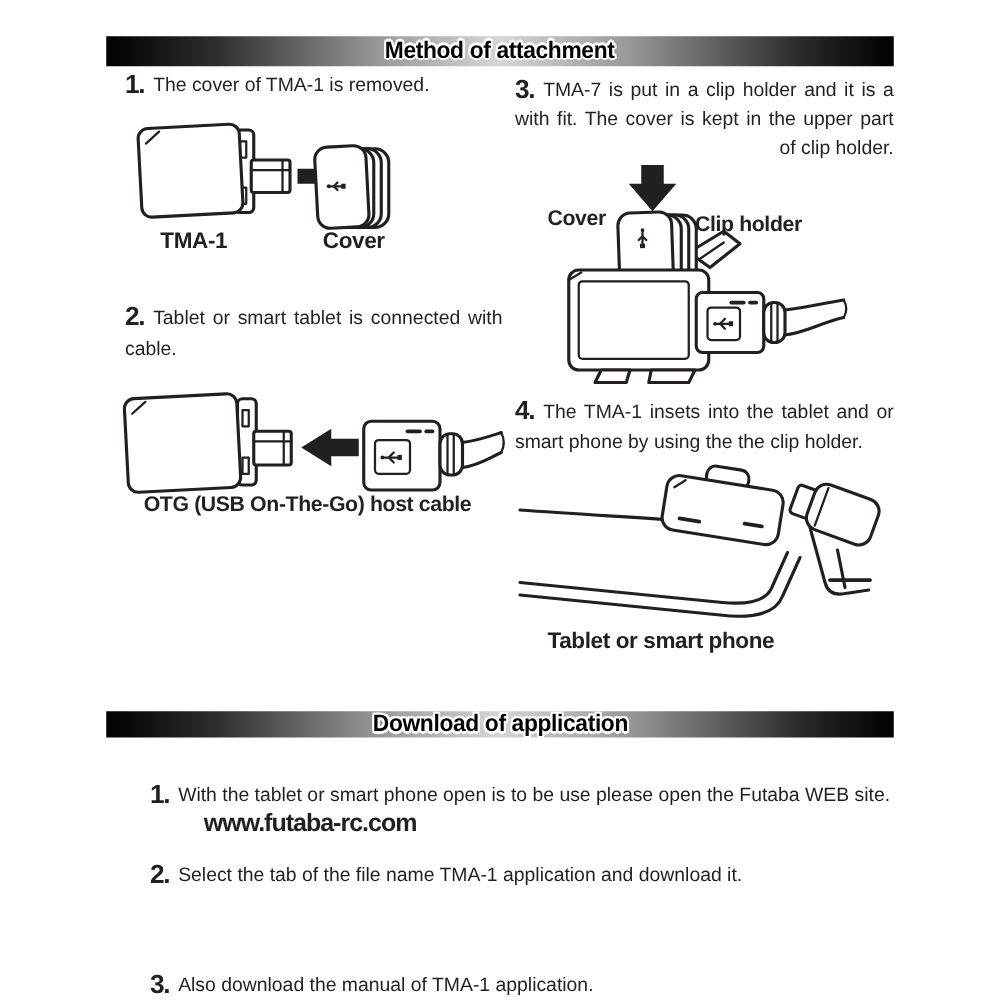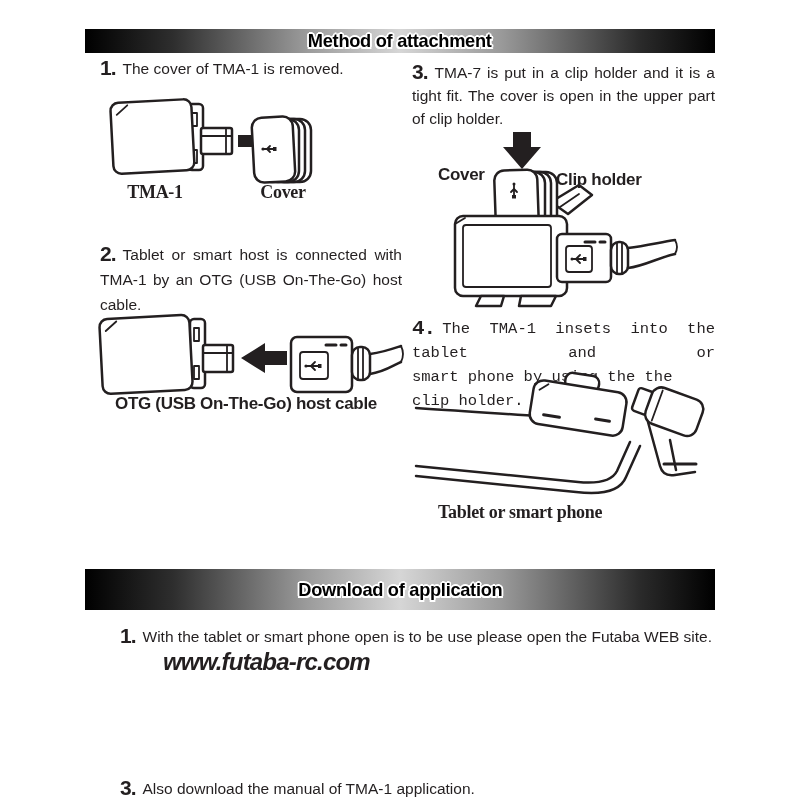--- a/index.html
+++ b/index.html
@@ -19,26 +19,26 @@
     text-shadow:-1.5px -1.5px 0 #fff,1.5px -1.5px 0 #fff,-1.5px 1.5px 0 #fff,
                  1.5px 1.5px 0 #fff,0 -1.8px 0 #fff,0 1.8px 0 #fff,
                 -1.8px 0 0 #fff,1.8px 0 0 #fff;
     white-space:nowrap;
   }
   .step{font-size:15.5px;line-height:24px;}
   .num{font-weight:bold;font-size:21px;margin-right:7px;vertical-align:-1px;letter-spacing:-1px;}
   .line{display:block;}
   .j{text-align:justify;text-align-last:justify;}
   .lh25 .line{line-height:25px;}
-  .lh23 .line{line-height:23px;}
-  .lh24 .line{line-height:24px;font-family:Liberation Mono, monospace;}
-  .lbl{font-weight:bold;font-size:18px;white-space:nowrap;letter-spacing:-0.3px;font-family:Liberation Serif, serif;}
+  .lh23 .line{line-height:23px;text-align:right;}
+  .lh24 .line{line-height:24px;}
+  .lbl{font-weight:bold;font-size:18px;white-space:nowrap;letter-spacing:-0.3px;}
   .lbl-sm{font-weight:bold;font-size:17px;white-space:nowrap;letter-spacing:-0.3px;}
   .ctr{text-align:center;}
-  .url{font-weight:bold;font-size:24px;letter-spacing:-0.8px;white-space:nowrap;font-style:italic;}
+  .url{font-weight:bold;font-size:20px;letter-spacing:-0.8px;white-space:nowrap;}
   svg{display:block;overflow:visible;}
   .art{stroke:#231f20;fill:#fff;stroke-width:2.5;stroke-linejoin:round;stroke-linecap:round;}
   .thin{stroke-width:1.8;}
   .solid{fill:#231f20;stroke:none;}
 </style>
 </head>
 <body>
 
 <div class="page">
 
@@ -83,22 +83,21 @@
         <path d="M168,57 h10" fill="none"></path>
         <path d="M172,57 l3,-3 M172,57 l3,3" fill="none"></path>
         <rect x="178" y="55" width="3.5" height="4" fill="#231f20" stroke="none"></rect>
       </g>
     </g>
   </svg>
   <div class="abs lbl ctr" style="left:105px;top:182px;width:100px;">TMA-1</div>
   <div class="abs lbl ctr" style="left:233px;top:182px;width:100px;">Cover</div>
 
   <div class="abs step lh25" style="left:100px;top:241px;width:302px;">
-    <span class="line j"><span class="num">2.</span><span>Tablet or smart host is connected with</span></span>
-    <span class="line j">TMA-1 by an OTG (USB On-The-Go) host</span>
+    <span class="line j"><span class="num">2.</span><span>Tablet or smart tablet is connected with</span></span>
     <span class="line">cable.</span>
   </div>
 
   <svg class="abs" style="left:90px;top:306px;" width="312" height="100" viewBox="0 0 312 100">
     <g class="art">
 
       <rect x="100" y="13" width="15" height="69" rx="4"></rect>
       <rect class="thin" x="104" y="22" width="5" height="13"></rect>
       <rect class="thin" x="104" y="60" width="5" height="13"></rect>
 
@@ -132,21 +131,21 @@
 
       <path d="M280,48 C 294,46 302,43 311,40" fill="none"></path>
       <path d="M280,68 C 294,66 302,60 311,56" fill="none"></path>
       <path class="thin" d="M311,40 q4,8 0,16" fill="none"></path>
     </g>
   </svg>
   <div class="abs lbl-sm ctr" style="left:90px;top:394px;width:312px;">OTG (USB On-The-Go) host cable</div>
 
   <div class="abs step lh23" style="left:412px;top:60px;width:303px;">
     <span class="line j"><span class="num">3.</span><span>TMA-7 is put in a clip holder and it is a</span></span>
-    <span class="line j">tight fit. The cover is open in the upper part</span>
+    <span class="line j">with fit. The cover is kept in the upper part</span>
     <span class="line">of clip holder.</span>
   </div>
 
   <svg class="abs" style="left:425px;top:130px;" width="285" height="185" viewBox="0 0 285 185">
 
     <polygon points="88,2 106,2 106,17 116,17 97,39 78,17 88,17" class="solid"></polygon>
     <g class="art">
 
       <path d="M126,72 l28,-17 l13,10 l-24,19 z"></path>
       <path class="thin" d="M135,77 l19,-13" fill="none"></path>
@@ -220,28 +219,31 @@
 
       <g transform="rotate(20 255 48)">
         <rect x="222" y="38" width="16" height="24" rx="3"></rect>
         <rect x="236" y="30" width="54" height="38" rx="10"></rect>
         <line class="thin" x1="245" y1="33" x2="245" y2="65"></line>
       </g>
     </g>
   </svg>
   <div class="abs lbl" style="left:438px;top:502px;text-align:right;">Tablet or smart phone</div>
 
-  <div class="bar" style="top:569px;height:41px;">
+  <div class="bar" style="top:569px;height:21px;">
     <span class="bar-title">Download of application</span>
   </div>
 
   <div class="abs step" style="left:120px;top:624px;width:600px;">
     <span class="num">1.</span><span>With the tablet or smart phone open is to be use please open the Futaba WEB site.</span>
   </div>
 
   <div class="abs url" style="left:163px;top:648px;">www.futaba-rc.com</div>
 
+  <div class="abs step" style="left:120px;top:688px;width:600px;">
+    <span class="num">2.</span><span>Select the tab of the file name TMA-1 application and download it.</span>
+  </div>
 
   <div class="abs step" style="left:120px;top:748px;width:600px;margin-top:28px;">
     <span class="num">3.</span><span>Also download the manual of TMA-1 application.</span>
   </div>
 
 </div>
 
 </body></html>

